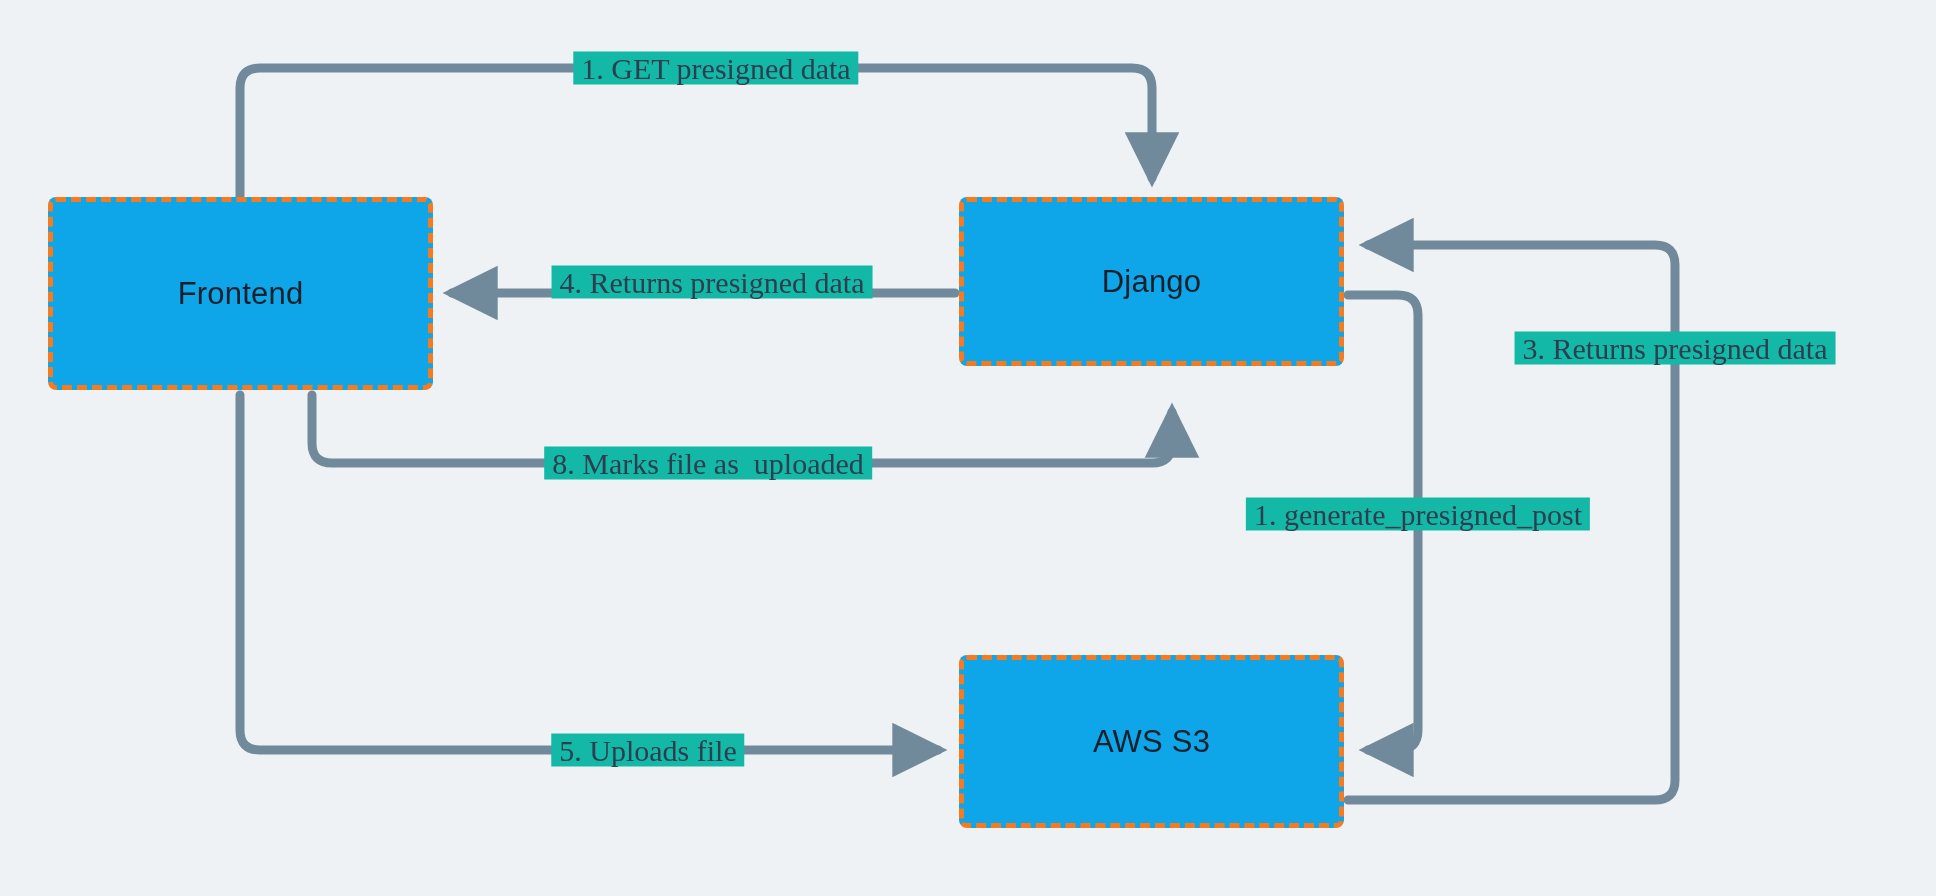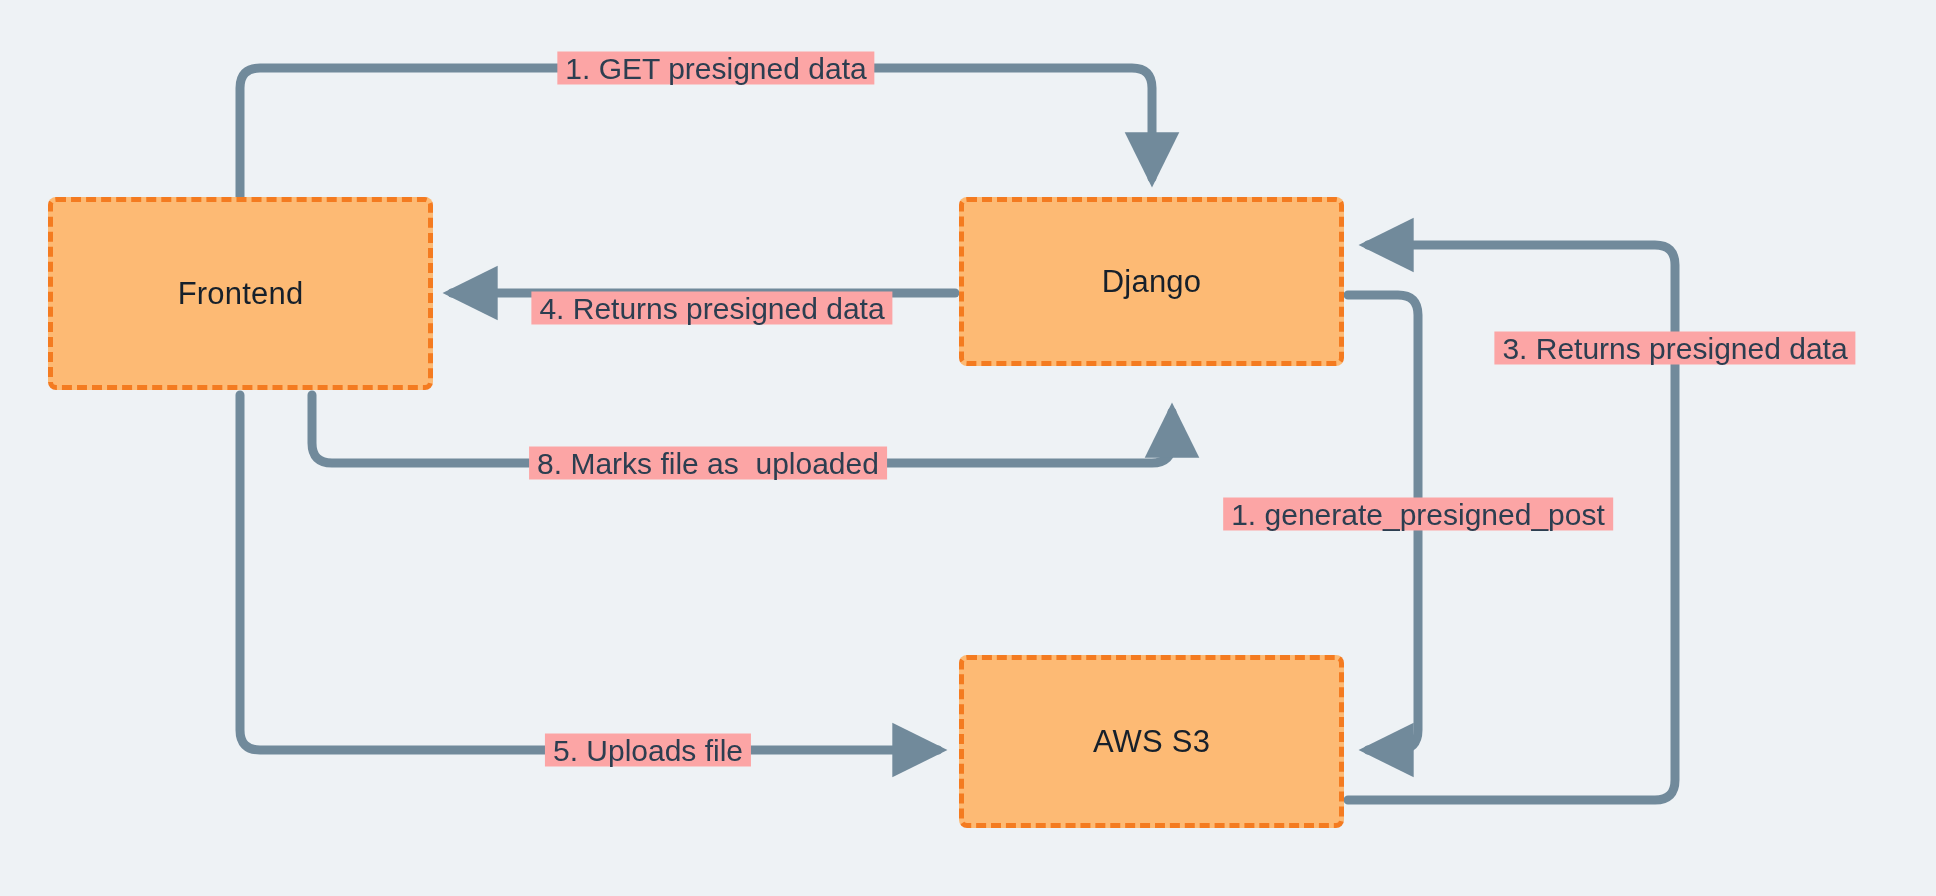--- a/index.html
+++ b/index.html
@@ -21,42 +21,43 @@
   svg.wires {
     position: absolute;
     left: 0;
     top: 0;
     width: 1936px;
     height: 896px;
   }
   .node {
     position: absolute;
     box-sizing: border-box;
-    background: #fdba74;
+    background: #0ea5e9;
     border: 5px dashed #f47b20;
     border-radius: 8px;
     display: flex;
     align-items: center;
     justify-content: center;
   }
   .node-label {
     font-size: 31px;
     color: #16202b;
     letter-spacing: 0.2px;
     white-space: pre;
   }
   .edge-label {
     position: absolute;
     font-size: 30px;
     color: #2c3e50;
     white-space: pre;
-    background: #fca5a5;
+    background: #14b8a6;
     padding: 0 8px;
     line-height: 1.1;
     transform: translate(-50%, -50%);
+    font-family: Liberation Serif, serif;
   }
 </style>
 </head>
 <body>
 
 <div id="canvas">
 
   <svg class="wires" viewBox="0 0 1936 896" xmlns="http://www.w3.org/2000/svg">
     <defs>
       <marker id="arw" viewBox="0 0 12 12" refX="9.2" refY="6" markerWidth="7" markerHeight="7" orient="auto-start-reverse">
@@ -88,19 +89,19 @@
   <div class="node" style="left:959px; top:655px; width:385px; height:173px;">
     <span class="node-label">AWS S3</span>
   </div>
 
   <div class="edge-label" style="left:716px; top:68px;">1. GET presigned data</div>
 
   <div class="edge-label" style="left:1418px; top:514px;">1. generate_presigned_post</div>
 
   <div class="edge-label" style="left:1675px; top:348px;text-align:right;">3. Returns presigned data</div>
 
-  <div class="edge-label" style="left:712px; top:308px;">4. Returns presigned data</div>
+  <div class="edge-label" style="left:712px; top:282px;">4. Returns presigned data</div>
 
   <div class="edge-label" style="left:628px; top:750px;margin-left:20px;">5. Uploads file</div>
 
   <div class="edge-label" style="left:708px; top:463px;">8. Marks file as  uploaded</div>
 
 </div>
 
 </body></html>

